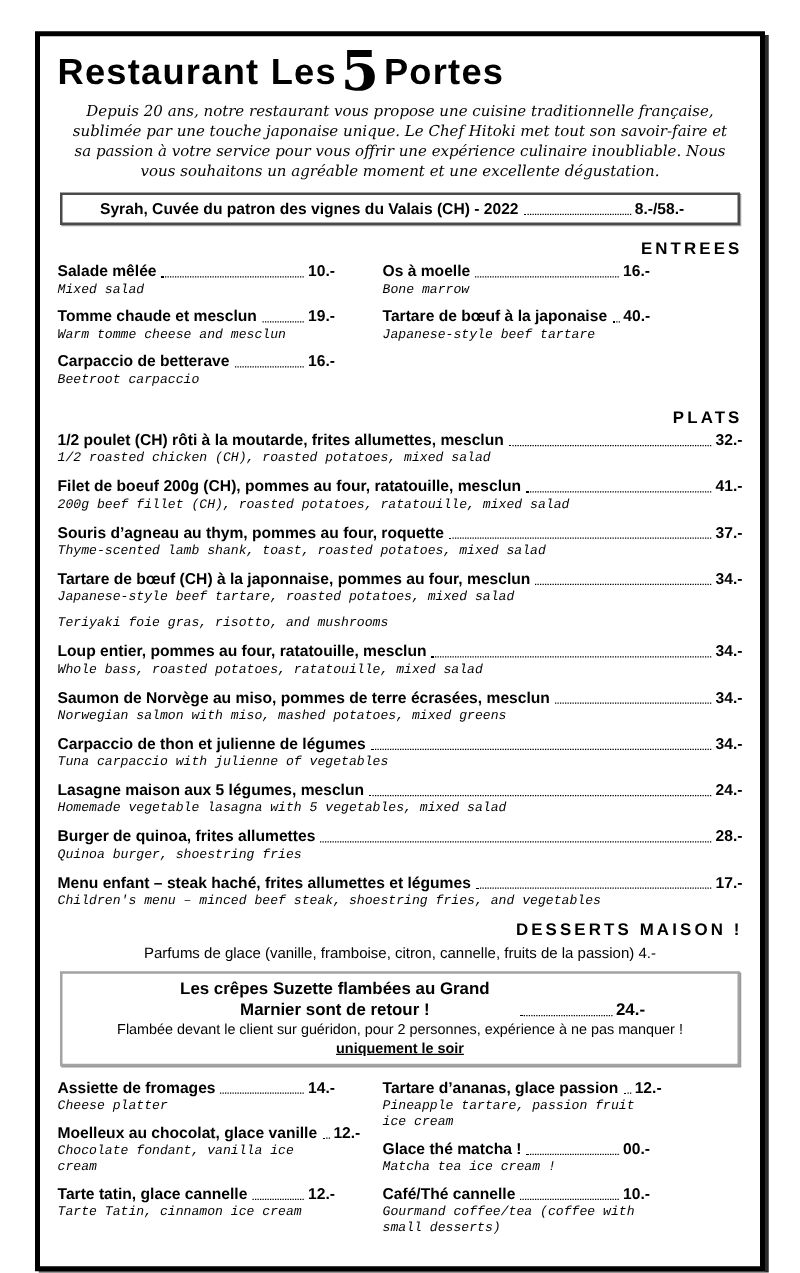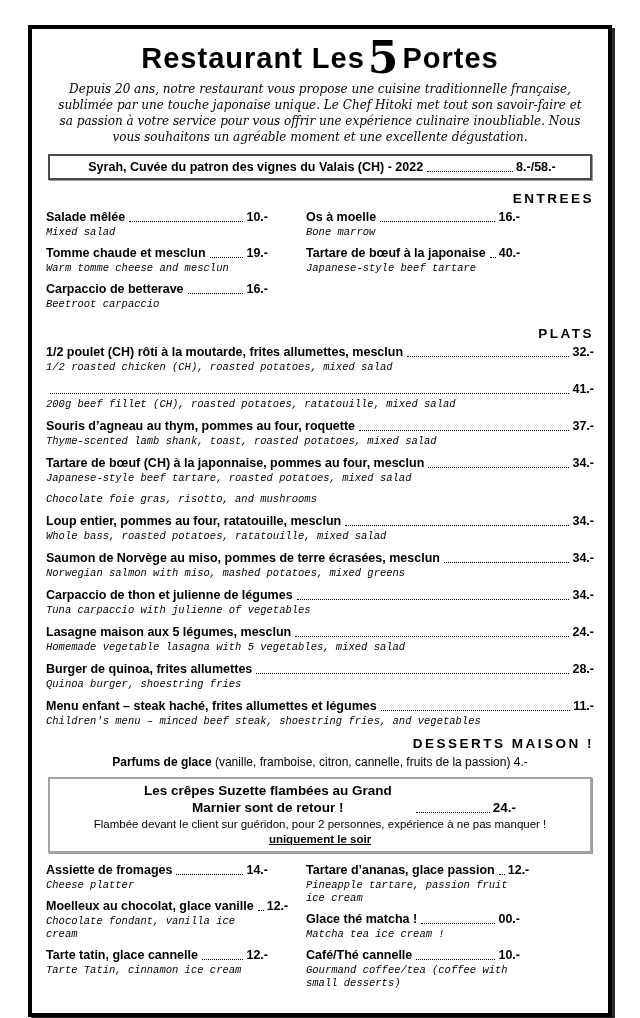--- a/index.html
+++ b/index.html
@@ -15,21 +15,20 @@
     min-height:963px;
     margin:25px 0 0 28px;
     border:4px solid #000;
     box-shadow:3px 3px 0 0 #2b2b2b;
     background:#fff;
     padding:10px 14px 8px 14px;
   }
   
   .title{
     margin:2px 0 6px 0;
-    text-align:center;
     font-weight:900;
     font-size:29px;
     letter-spacing:1px;
     line-height:34px;
   }
   .title .big5{
     font-family:"DejaVu Serif",serif;
     font-weight:700;
     font-size:44px;
     line-height:0;
@@ -44,21 +43,21 @@
     text-align:center;
     margin:0 6px 9px 6px;
   }
   
   .wine-box{
     box-sizing:border-box;
     border:2px solid #4a4a4a;
     box-shadow:1px 1px 0 0 #9a9a9a;
     padding:4px 26px 3px 30px;
     margin:0 2px 11px 2px;
-    display:flex;align-items:flex-end;justify-content:center;
+    display:flex;align-items:flex-end;
     font-weight:700;font-size:13px;line-height:16px;
   }
   .special-box{
     box-sizing:border-box;
     border:2px solid #a3a3a3;
     box-shadow:1px 1px 0 0 #9a9a9a;
     padding:3px 14px 4px 14px;
     margin:2px 2px 10px 2px;
     text-align:center;
   }
@@ -74,21 +73,21 @@
     text-align:right;
     font-weight:900;
     font-size:13.5px;
     letter-spacing:2.5px;
     line-height:15px;
     margin:0 0 4px 0;
   }
   .parfums{
     text-align:center;font-size:12px;line-height:15px;margin:1px 0 7px 0;
   }
-  .parfums b{font-weight:700;}
+  .parfums b{font-weight:400;}
   
   .two-col{
     display:grid;
     grid-template-columns:222px 214px;
     column-gap:38px;
     justify-content:start;
     margin-bottom:8px;
   }
   .item{margin-bottom:7px;}
   .item-line{display:flex;align-items:flex-end;}
@@ -180,20 +179,21 @@
     <div class="item">
       <div class="item-line">
           <span class="item-name">1/2 poulet (CH) rôti à la moutarde, frites allumettes, mesclun</span>
           <span class="dots"></span>
           <span class="item-price">32.-</span>
         </div>
       <div class="item-desc">1/2 roasted chicken (CH), roasted potatoes, mixed salad</div>
     </div>
     <div class="item">
       <div class="item-line">
+          <span class="item-name">Filet de boeuf 200g (CH), pommes au four, ratatouille, mesclun</span>
           <span class="dots"></span>
           <span class="item-price">41.-</span>
         </div>
       <div class="item-desc">200g beef fillet (CH), roasted potatoes, ratatouille, mixed salad</div>
     </div>
     <div class="item">
       <div class="item-line">
           <span class="item-name">Souris d’agneau au thym, pommes au four, roquette</span>
           <span class="dots"></span>
           <span class="item-price">37.-</span>
@@ -202,21 +202,21 @@
     </div>
     <div class="item">
       <div class="item-line">
           <span class="item-name">Tartare de bœuf (CH) à la japonnaise, pommes au four, mesclun</span>
           <span class="dots"></span>
           <span class="item-price">34.-</span>
         </div>
       <div class="item-desc">Japanese-style beef tartare, roasted potatoes, mixed salad</div>
     </div>
     <div class="item">
-      <div class="item-desc">Chocolate foie gras, risotto, and mushrooms</div>
+      <div class="item-desc">Teriyaki foie gras, risotto, and mushrooms</div>
     </div>
     <div class="item">
       <div class="item-line">
           <span class="item-name">Loup entier, pommes au four, ratatouille, mesclun</span>
           <span class="dots"></span>
           <span class="item-price">34.-</span>
         </div>
       <div class="item-desc">Whole bass, roasted potatoes, ratatouille, mixed salad</div>
     </div>
     <div class="item">
@@ -248,21 +248,21 @@
           <span class="item-name">Burger de quinoa, frites allumettes</span>
           <span class="dots"></span>
           <span class="item-price">28.-</span>
         </div>
       <div class="item-desc">Quinoa burger, shoestring fries</div>
     </div>
     <div class="item">
       <div class="item-line">
           <span class="item-name">Menu enfant – steak haché, frites allumettes et légumes</span>
           <span class="dots"></span>
-          <span class="item-price">11.-</span>
+          <span class="item-price">17.-</span>
         </div>
       <div class="item-desc">Children's menu – minced beef steak, shoestring fries, and vegetables</div>
     </div>
   </div>
 
   <div class="sec-heading">DESSERTS MAISON !</div>
   <div class="parfums"><b>Parfums de glace</b> <span>(vanille, framboise, citron, cannelle, fruits de la passion) 4.-</span></div>
 
   <div class="special-box">
     <div class="special-line1">

